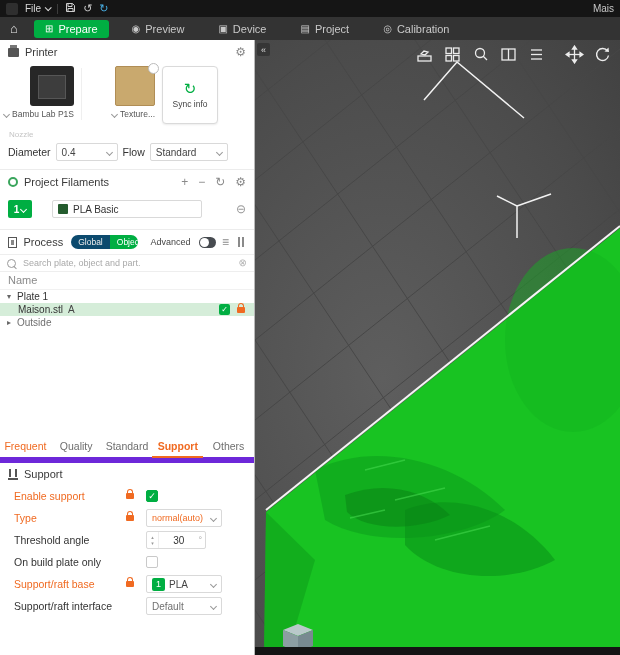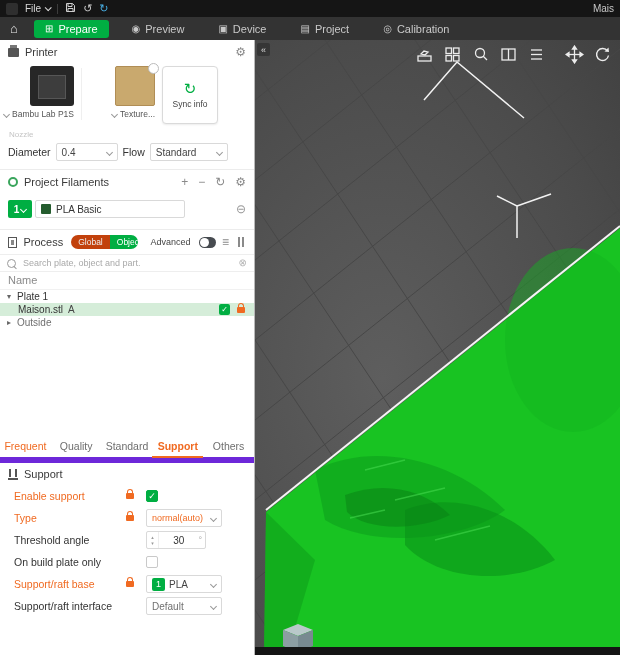--- a/index.html
+++ b/index.html
@@ -65,27 +65,27 @@
   .noz-row{display:flex;align-items:center;gap:5px;padding:4px 8px 5px;flex:none;font-size:10.5px}
   .sel{height:18px;border:1px solid #d9d9d9;border-radius:2px;background:#fff;display:flex;
        align-items:center;justify-content:space-between;padding:0 5px;box-sizing:border-box;font-size:10px;color:#444}
   .sel .ccv{flex:none;margin-left:4px}
   .w66{width:62px}.w80{width:78px}
 
   .fil-row{display:flex;align-items:center;padding:6px 8px 8px;flex:none}
   .slot{width:24px;height:18px;background:#00AE42;border-radius:2px;color:#fff;display:flex;
         align-items:center;justify-content:center;gap:2px;font-size:10px;font-weight:bold}
   .slot .ccv{border-color:#fff}
-  .fil-sel{width:150px;margin-left:3px}
+  .fil-sel{width:150px;margin-left:20px}
   .fil-sw{width:10px;height:10px;background:#245c2e;border-radius:1px;margin-right:5px;flex:none}
   .fil-name{flex:1;text-align:left;color:#333}
   .edit-circ{margin-left:auto;color:#9a9a9a;font-size:12px}
 
   .pill{display:flex;height:14px;border-radius:8px;overflow:hidden;font-size:8.5px;margin-left:2px}
-  .pill .pg{background:#c2410c;color:#eee;display:flex;align-items:center;padding:0 7px}
+  .pill .pg{background:#0c4a6e;color:#eee;display:flex;align-items:center;padding:0 7px}
   .pill .po{background:#00AE42;color:#fff;display:flex;align-items:center;padding:0 7px}
   .adv{font-size:9px;color:#444;margin-left:6px}
   .toggle{width:20px;height:11px;border-radius:6px;background:#474b50;position:relative;margin-left:3px}
   .toggle::after{content:"";position:absolute;left:1px;top:1px;width:9px;height:9px;border-radius:50%;background:#fff}
   .sliders{display:inline-block;width:10px;height:10px;position:relative}
   .sliders::before{content:"";position:absolute;left:2px;top:0;width:2px;height:10px;background:#8a8a8a}
   .sliders::after{content:"";position:absolute;right:2px;top:0;width:2px;height:10px;background:#8a8a8a}
 
   .search-row{display:flex;align-items:center;gap:5px;border-top:1px solid #eee;border-bottom:1px solid #eee;
               padding:2px 7px;flex:none}

